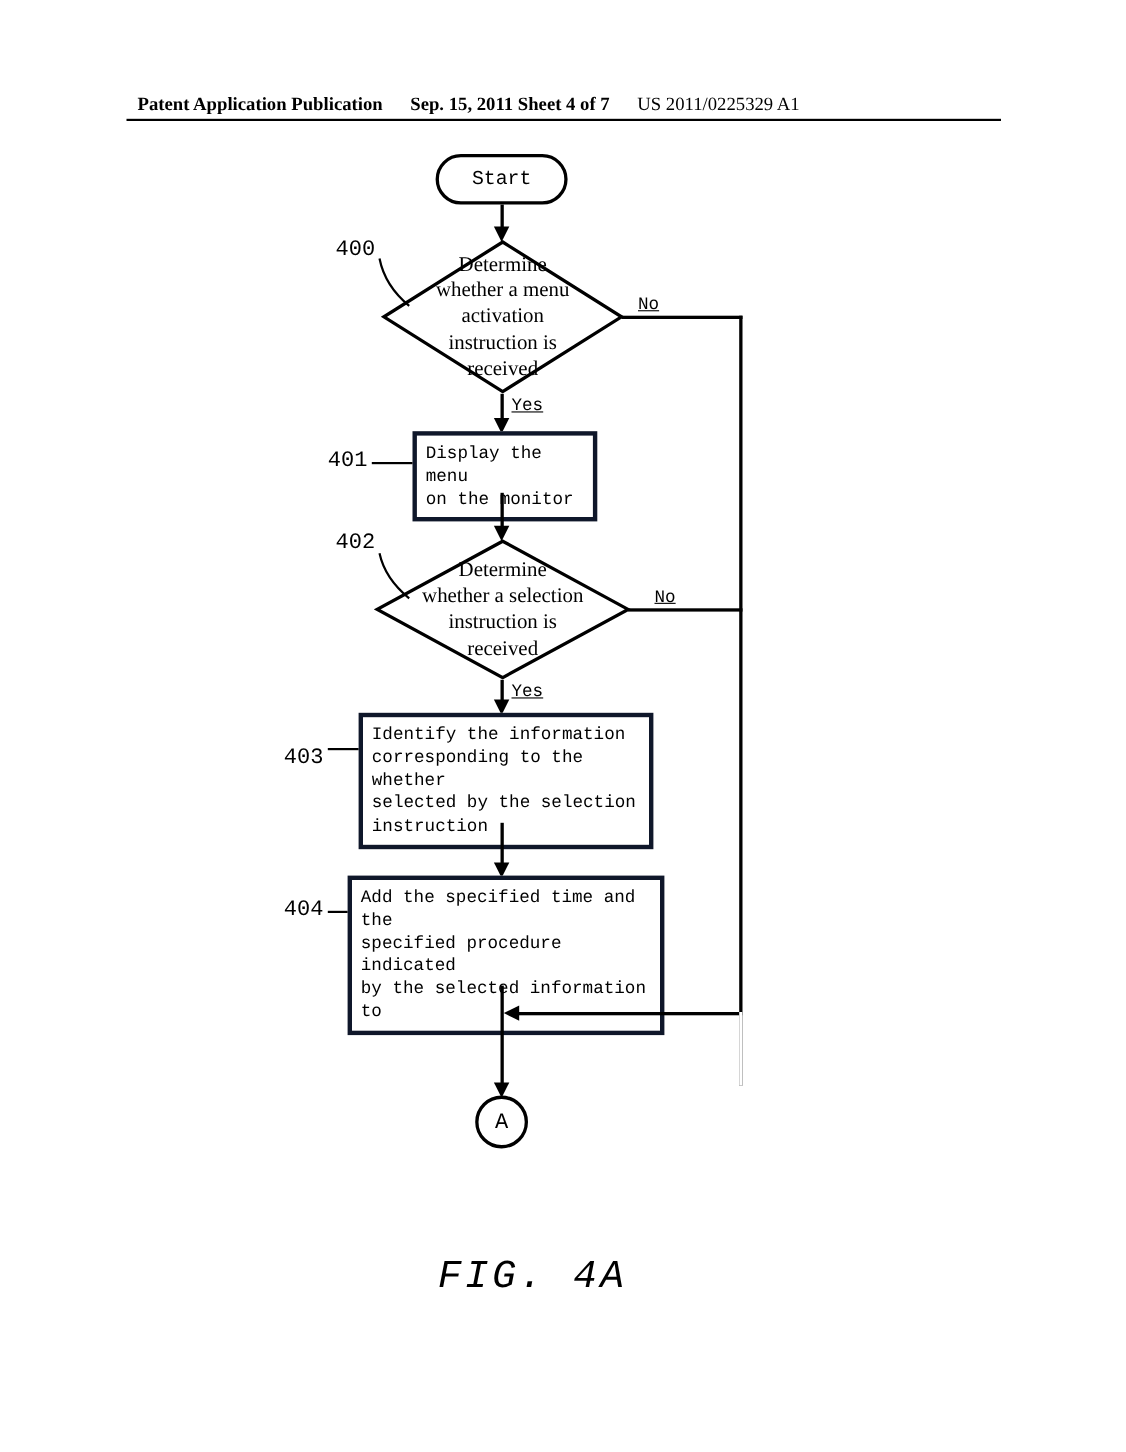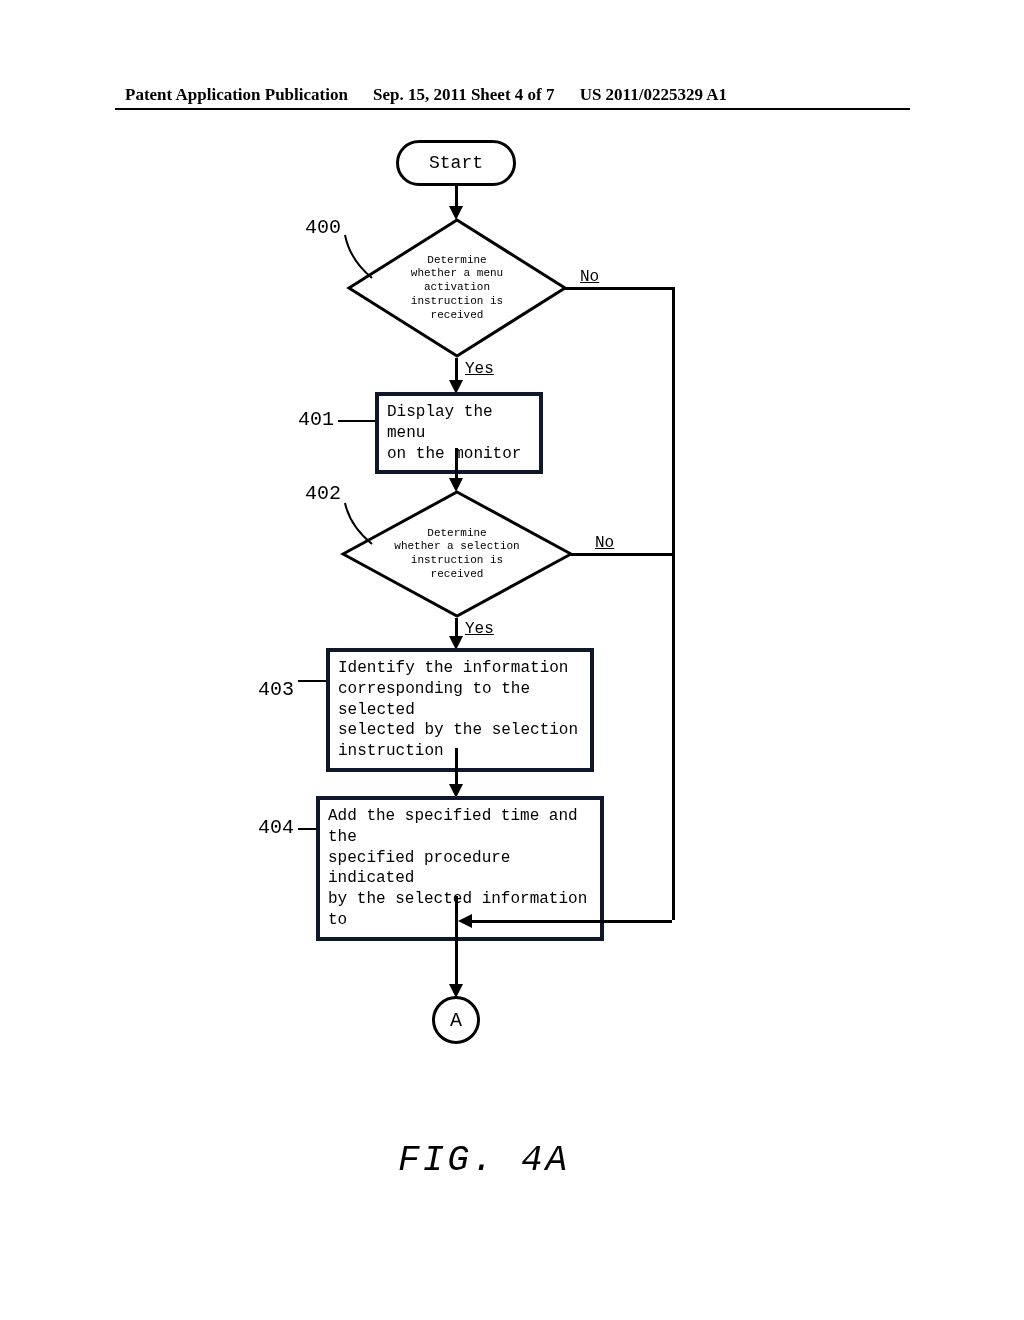--- a/index.html
+++ b/index.html
@@ -16,21 +16,21 @@
       left: 0;
       width: 852px;
       display: flex;
       justify-content: space-between;
       padding: 0 125px;
       font-size: 17px;
       align-items: center;
     }
     .header-left { font-weight: bold; }
     .header-center { font-weight: bold; }
-    .header-right { font-weight: bold; }
+    .header-right { font-weight: normal; }
     .hr-line {
       position: absolute;
       top: 108px;
       left: 115px;
       width: 795px;
       height: 2px;
       background: black;
     }
     .flowchart {
       position: absolute;
@@ -76,22 +76,22 @@
       align-items: center;
       justify-content: center;
     }
     .decision svg {
       position: absolute;
       top: 0;
       left: 0;
     }
     .decision-text {
       position: relative;
-      font-family: Liberation Mono, monospace;
-      font-size: 11px;
+      font-family: Liberation Serif, serif;
+      font-size: 19px;
       text-align: center;
       line-height: 1.25;
       z-index: 2;
     }
     .step-label {
       position: absolute;
       font-family: "Courier New", monospace;
       font-size: 20px;
     }
     .edge-label {
@@ -208,21 +208,21 @@
 
   <div class="edge-label" style="left:465px; top:490px;">Yes</div>
   <div class="arrow-line" style="left:455px; top:488px; width:3px; height:20px;"></div>
   <div class="arrowhead down" style="left:449px; top:506px;"></div>
 
   <div class="edge-label" style="left:595px; top:404px;">No</div>
   <div class="arrow-line" style="left:571px; top:423px; width:104px; height:3px;"></div>
 
   <div class="process" style="left:326px; top:518px; width:268px;">
     <div>Identify the information</div>
-    <div>corresponding to the selected</div>
+    <div>corresponding to the whether</div>
     <div>selected by the selection</div>
     <div>instruction</div>
   </div>
   <div class="step-label" style="left:258px; top:548px;font-family:Liberation Mono, monospace;">403</div>
   <div class="label-lead" style="left:298px; top:550px; width:28px;"></div>
 
   <div class="arrow-line" style="left:455px; top:618px; width:3px; height:38px;"></div>
   <div class="arrowhead down" style="left:449px; top:654px;"></div>
 
   <div class="process" style="left:316px; top:666px; width:288px;">

